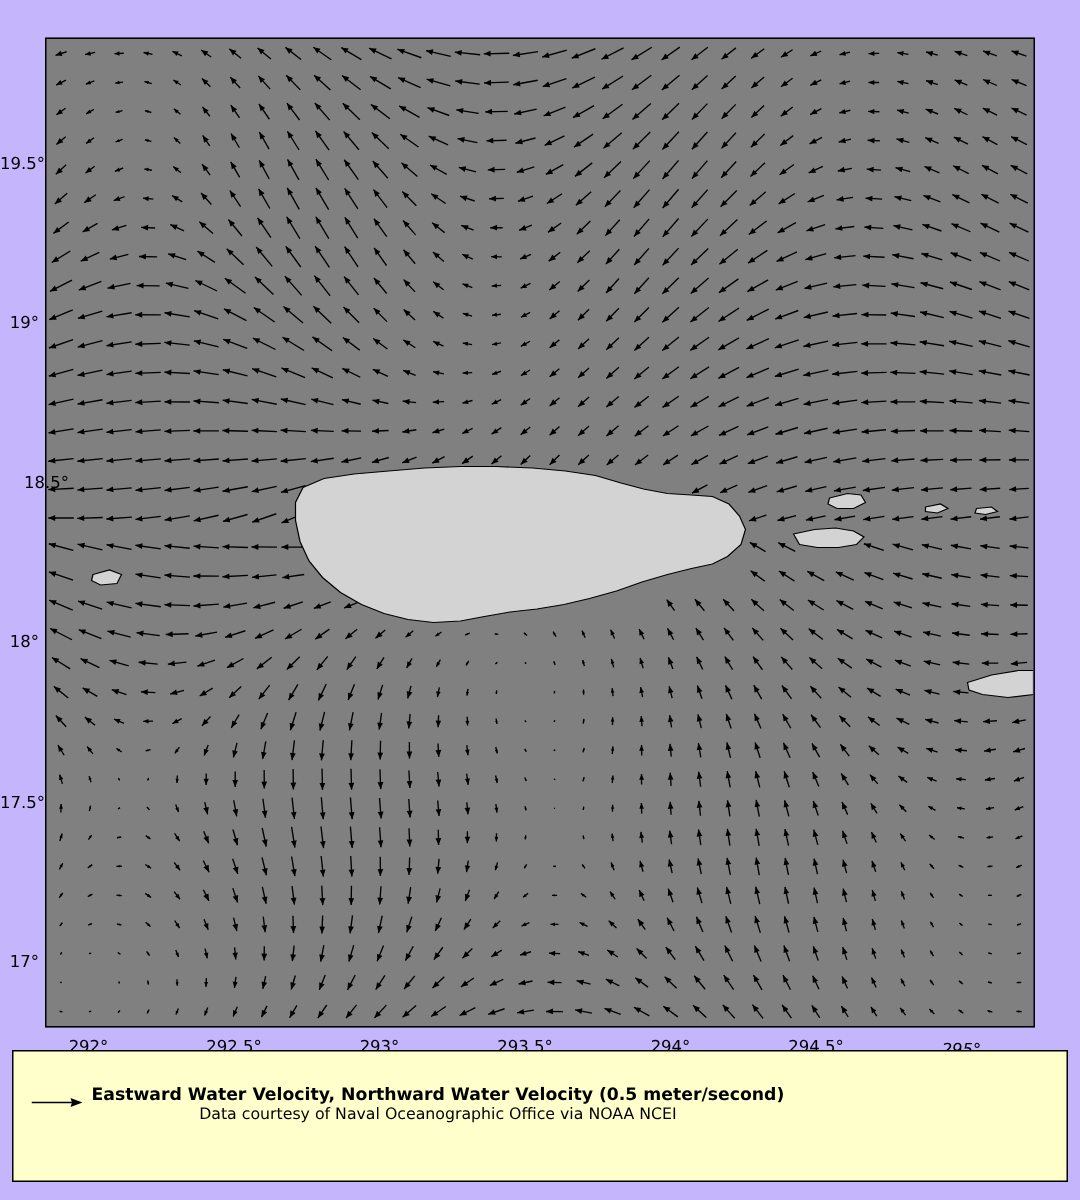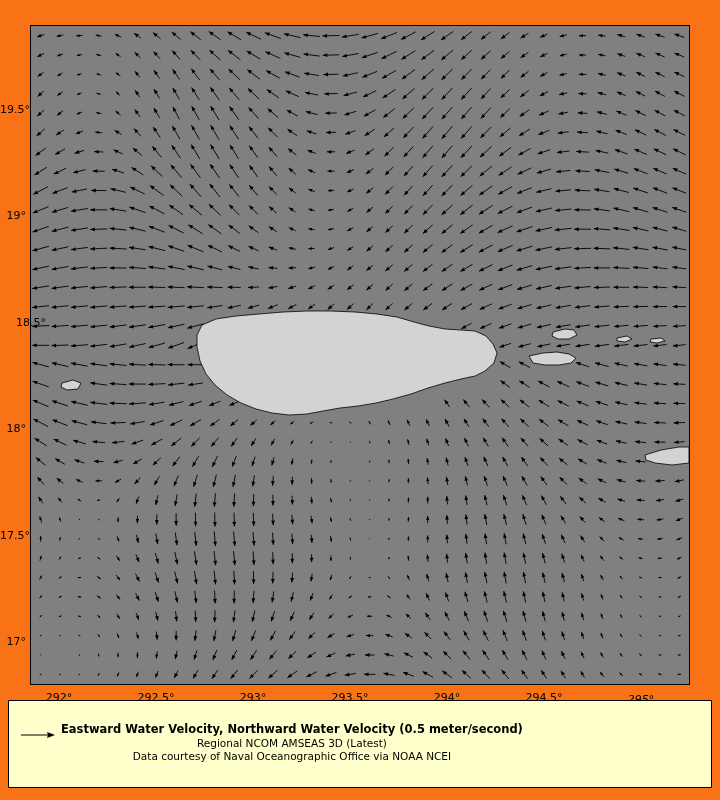--- a/index.html
+++ b/index.html
@@ -10,21 +10,21 @@
   body {
     width: 720px;
     height: 800px;
     font-family: "DejaVu Sans", sans-serif;
     overflow: hidden;
   }
   #page {
     position: relative;
     width: 720px;
     height: 800px;
-    background: #f97316;
+    background: #c4b5fd;
   }
   
   #plot-wrap {
     position: absolute;
     left: 30px;
     top: 25px;
     width: 660px;
     height: 660px;
   }
   #map-canvas-holder {
@@ -136,18 +136,17 @@
     <div class="axis-label xlab" style="left:611px; top:668px;font-style:italic;">295°</div>
   </div>
 
   <div id="legend">
     <svg id="legend-arrow" width="34" height="12">
       <line x1="0" y1="6" x2="30" y2="6" stroke="#000" stroke-width="1"></line>
       <polygon points="34,6 26,3 27,6 26,9" fill="#000"></polygon>
     </svg>
     <div id="legend-text">
       <div id="legend-title">Eastward Water Velocity, Northward Water Velocity (0.5 meter/second)</div>
-      <div class="legend-line">Regional NCOM AMSEAS 3D (Latest)</div>
       <div class="legend-line">Data courtesy of Naval Oceanographic Office via NOAA NCEI</div>
     </div>
   </div>
 
 </div>
 
 </body></html>

